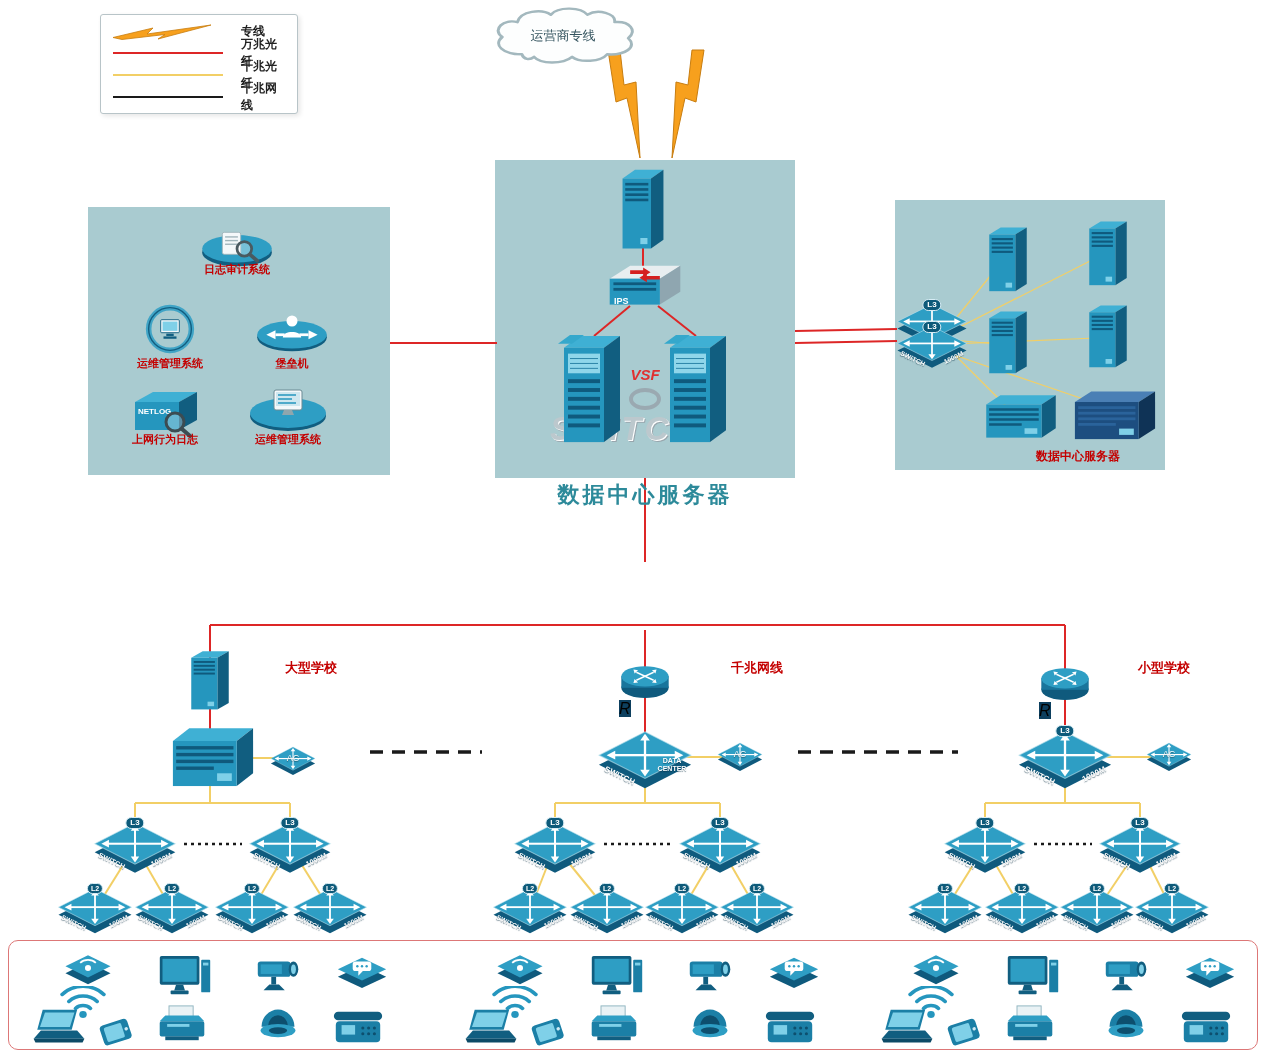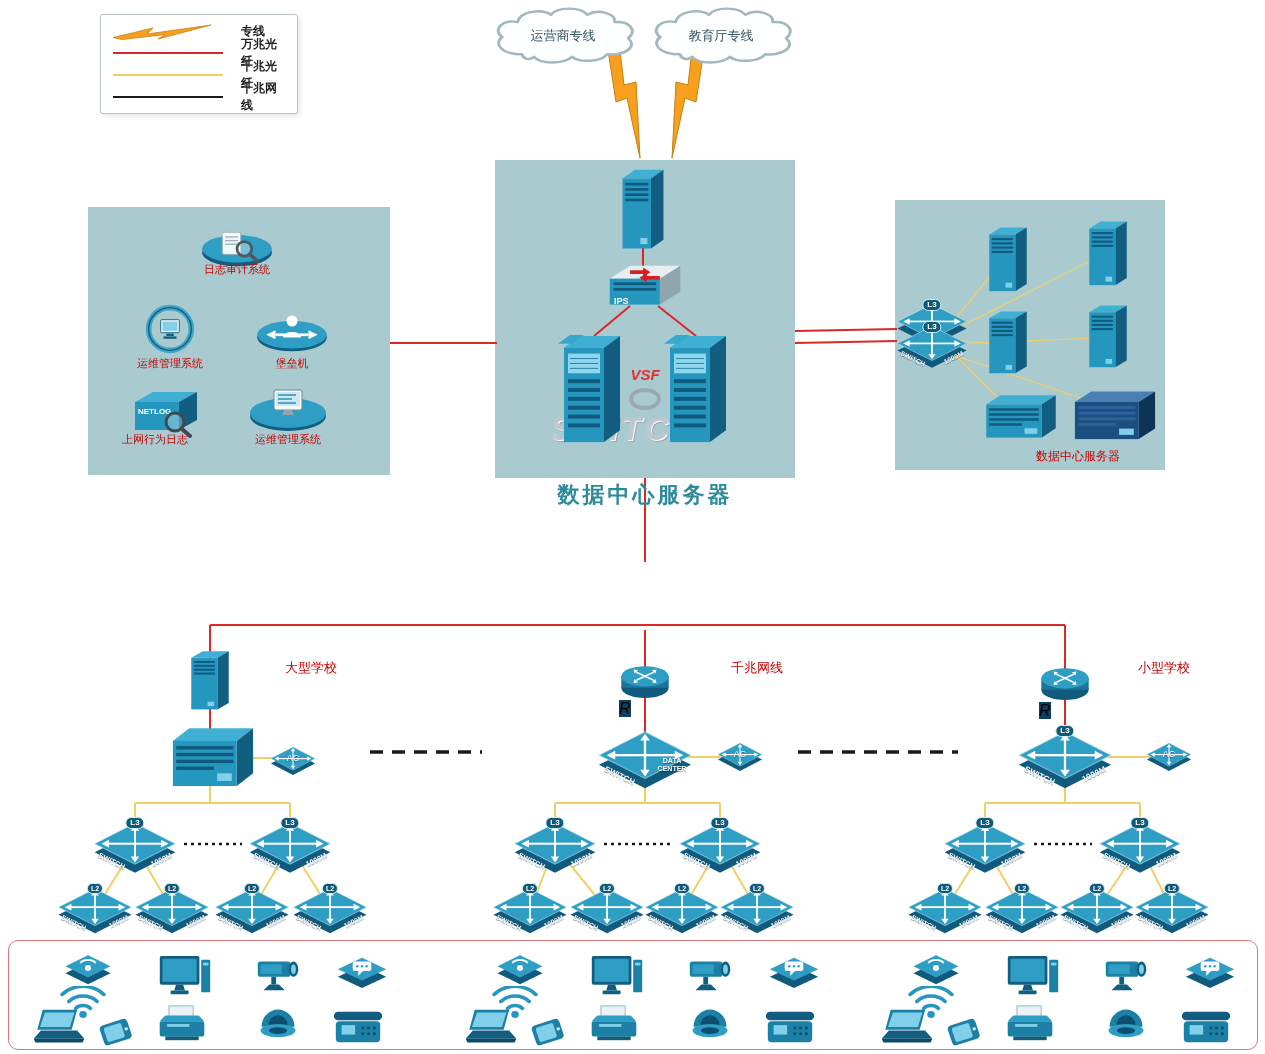--- a/index.html
+++ b/index.html
@@ -23,21 +23,21 @@
 .sw.lg .t1{left:8px;top:38px;font-size:8px}
 .sw.lg .t2{right:8px;top:38px;font-size:8px}
 .sw.st{width:72px;height:50px}
 .sw.st .t1{left:5px;top:27px;font-size:6.5px}
 .sw.st .t2{right:5px;top:27px;font-size:6.5px}
 .sw.ac{width:46px;height:34px}
 .aclab{position:absolute;left:50%;top:40%;transform:translate(-50%,-50%);color:#fff;font-weight:normal;font-size:9px;z-index:4;text-shadow:0 1px 1px rgba(0,0,0,.4)}
 .bdg.rb{top:auto;bottom:1px;background:#0d3f5e}
 .tdc{position:absolute;right:0;top:31px;width:42px;text-align:center;font-size:7px;line-height:7.5px;color:#fff;font-weight:bold;z-index:4;text-shadow:0 1px 1px rgba(0,40,60,.55)}
 .tdc span{display:block}
-.redlab{position:absolute;z-index:4;color:#c40000;font-weight:normal;font-size:12px;transform:translateX(-50%);white-space:nowrap}
+.redlab{position:absolute;z-index:4;color:#c40000;font-weight:bold;font-size:12px;transform:translateX(-50%);white-space:nowrap}
 .seclab{font-size:11px}
 .schlab{font-size:13px}
 .cloud{position:absolute;z-index:3}
 .cloud svg{position:absolute;inset:0;width:100%;height:100%}
 .cloud .cl{position:absolute;left:50%;top:48%;transform:translate(-50%,-50%);font-weight:normal;color:#33535e;font-size:13px;white-space:nowrap;z-index:4}
 .cloud.man .cl{font-size:19px;font-family:"Liberation Serif",serif;color:#44606b;letter-spacing:2px}
 .legend{position:absolute;left:100px;top:14px;width:198px;height:100px;background:#fff;border:1px solid #b8c4c8;border-radius:3px;box-shadow:2px 2px 5px rgba(0,0,0,.1);z-index:5;padding:5px 10px;display:flex;flex-direction:column;justify-content:space-around}
 .lrow{display:flex;align-items:center;height:20px}
 .lrow svg{width:118px;height:18px;margin-right:12px;flex:none}
 .lrow span{font-size:12px;color:#222;font-weight:bold}
@@ -325,26 +325,20 @@
     <span>千兆网线</span>
   </div>
 </div>
 
 <div class="cloud" style="left:487px;top:6px;width:152px;height:62px">
   <svg viewBox="0 0 200 100" preserveAspectRatio="none">
         <use href="#sym-cloud"></use>
       </svg>
   <span class="cl">运营商专线</span>
 </div>
-<div class="cloud" style="left:645px;top:6px;width:152px;height:62px">
-  <svg viewBox="0 0 200 100" preserveAspectRatio="none">
-        <use href="#sym-cloud"></use>
-      </svg>
-  <span class="cl">教育厅专线</span>
-</div>
 
 <div class="dev" style="left:619px;top:168px;width:48px;height:84px">
   <svg viewBox="0 0 54 96" preserveAspectRatio="none">
         <use href="#sym-tower"></use>
       </svg>
 </div>
 <div class="dev" style="left:606px;top:262px;width:78px;height:50px">
   <svg viewBox="0 0 84 54" preserveAspectRatio="none">
         <use href="#sym-ips"></use>
       </svg>
@@ -410,21 +404,21 @@
 <div class="secicon" style="left:123px;top:386px;width:84px;height:52px">
   <svg viewBox="0 0 84 52">
     <polygon points="12,16 30,6 74,6 56,16" fill="#3fb0d4"></polygon>
     <polygon points="56,16 74,6 74,34 56,44" fill="#115e80"></polygon>
     <rect x="12" y="16" width="44" height="28" fill="#2596be"></rect>
     <text x="15" y="28" font-size="8" fill="#fff" font-weight="bold">NETLOG</text>
     <circle cx="52" cy="36" r="9" fill="rgba(255,255,255,.3)" stroke="#3c4c52" stroke-width="3"></circle>
     <line x1="59" y1="43" x2="67" y2="50" stroke="#3c4c52" stroke-width="4" stroke-linecap="round"></line>
   </svg>
 </div>
-<b class="redlab seclab" style="left:155px;top:432px">上网行为日志</b>
+<b class="redlab seclab" style="left:165px;top:432px">上网行为日志</b>
 
 <div class="secicon" style="left:246px;top:384px;width:84px;height:50px">
   <svg viewBox="0 0 84 50">
     <ellipse cx="42" cy="32" rx="38" ry="15" fill="#115e80"></ellipse>
     <ellipse cx="42" cy="29" rx="38" ry="15" fill="#2e9ec4"></ellipse>
     <rect x="28" y="6" width="28" height="20" rx="2" fill="#f4f8fa" stroke="#6a8a94"></rect>
     <rect x="30" y="8" width="24" height="14" fill="#cfe7ef"></rect>
     <g stroke="#2596be" stroke-width="1.5">
           <line x1="32" y1="11" x2="50" y2="11"></line>
           <line x1="32" y1="15" x2="46" y2="15"></line>

